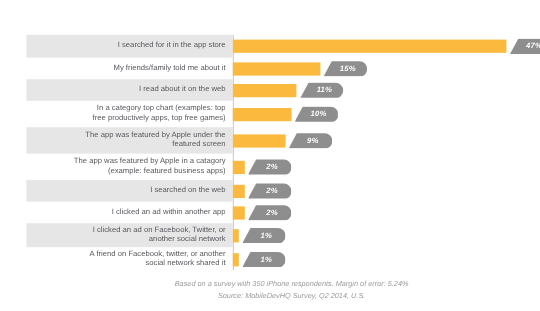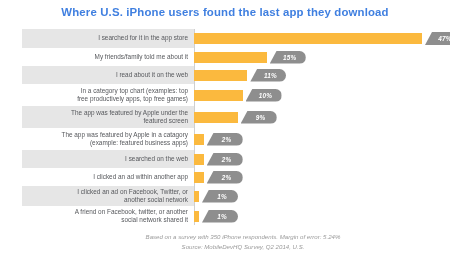--- a/index.html
+++ b/index.html
@@ -134,21 +134,20 @@
     padding-left: 36px;
     box-sizing: border-box;
   }
   .footer div { white-space: nowrap; }
 </style>
 </head>
 <body>
 
 <div id="chart-root">
 
-  <div class="chart-title">Where U.S. iPhone users found the last app they download</div>
 
   <div class="plot">
     <div class="axis-line"></div>
     <div id="rows-host">
         <div class="row striped" style="height: 19px;">
           <div class="label-cell">
             <div>
               <span>I searched for it in the app store</span>
             </div>
           </div>

